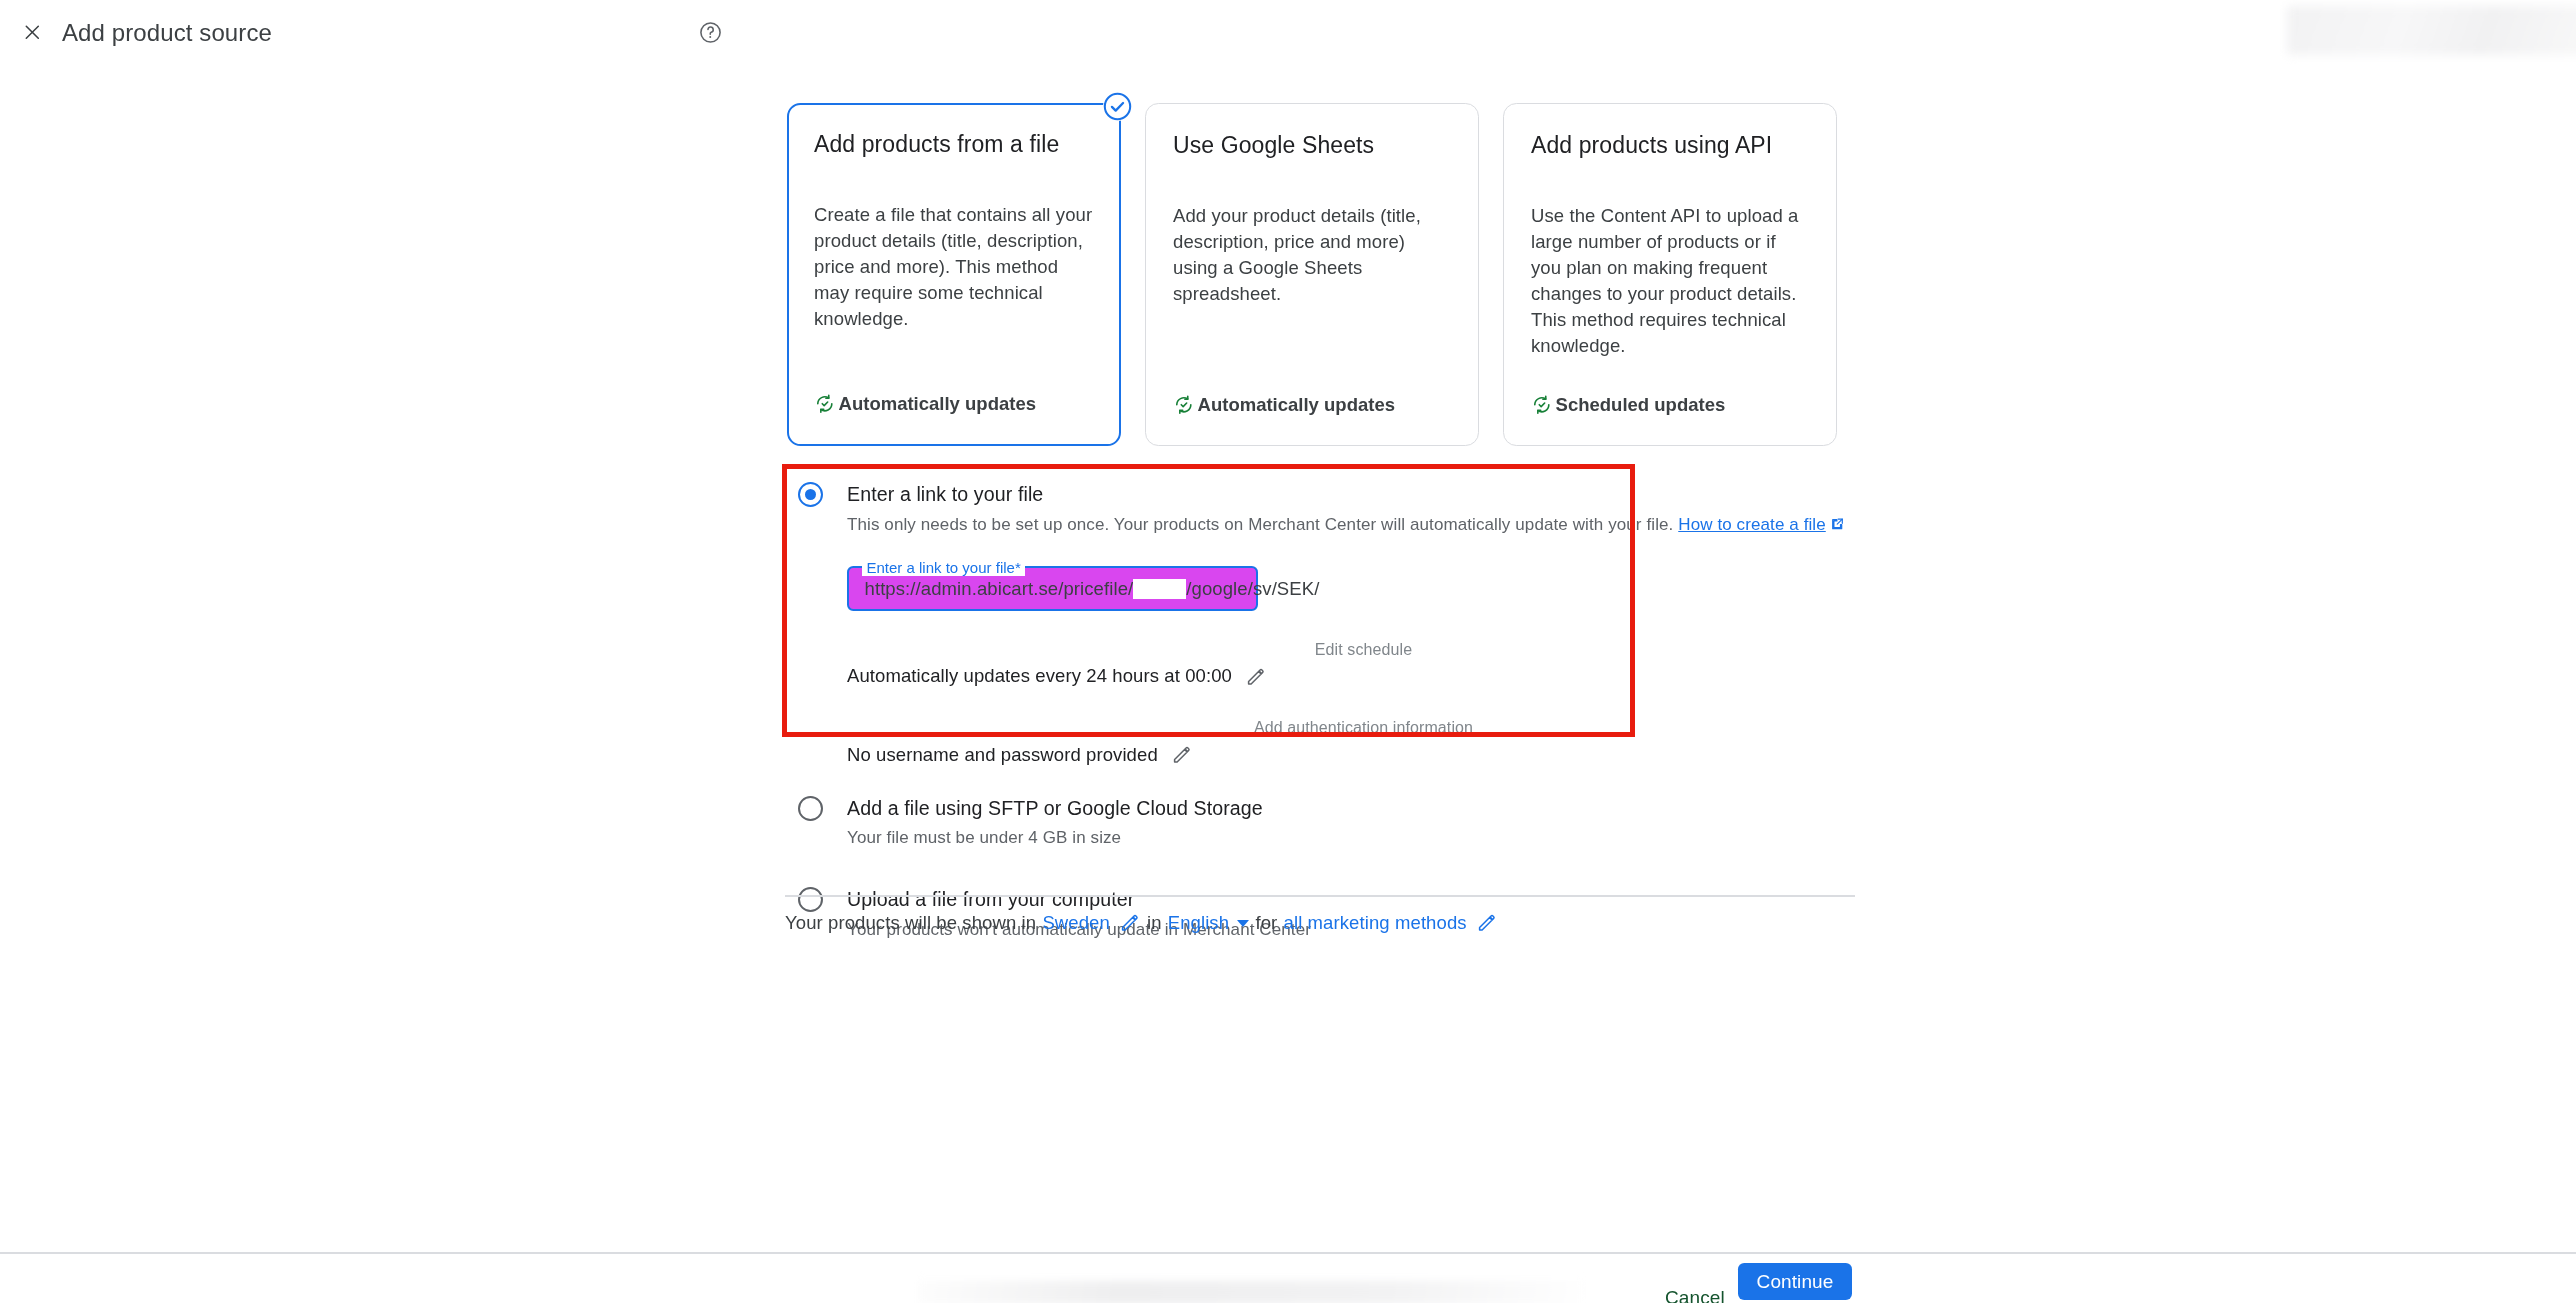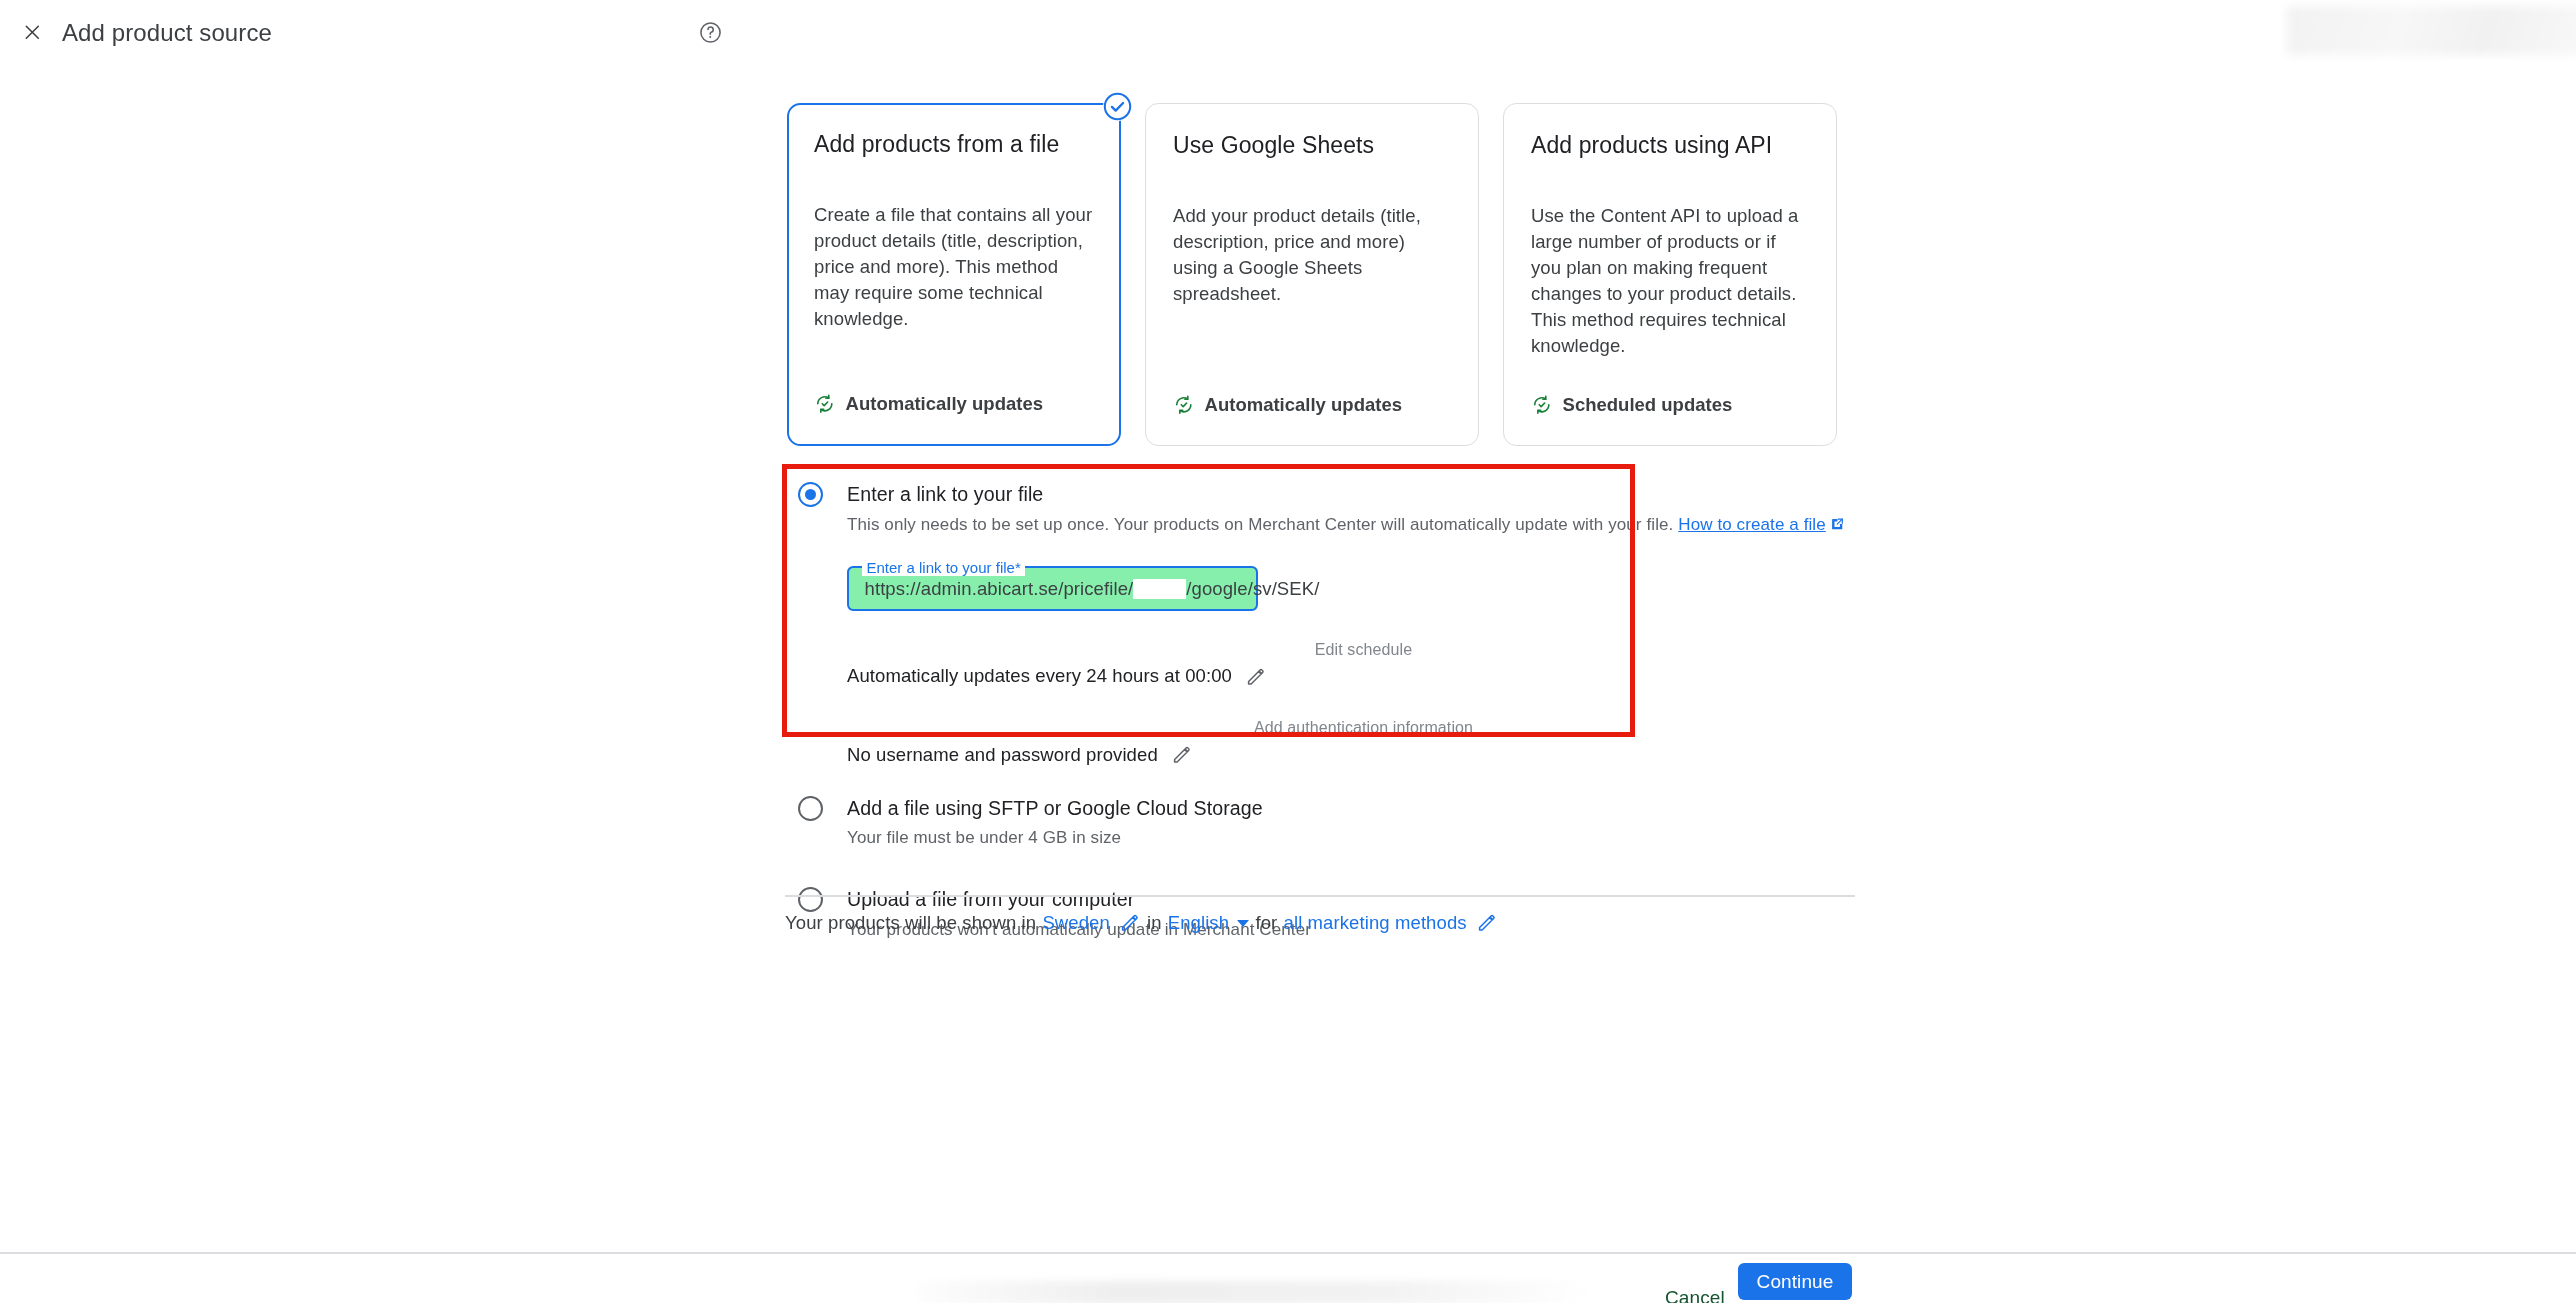--- a/index.html
+++ b/index.html
@@ -58,21 +58,21 @@
   .card-title {
     font-size: 23px; font-weight: 400; color: #202124; line-height: 28px;
     letter-spacing: 0.1px;
   }
   .card-desc {
     margin-top: 44px;
     font-size: 18.5px; line-height: 26px; color: #3c4043; letter-spacing: 0.1px;
   }
   .card-footer {
     position: absolute; left: 27px; bottom: 29px;
-    display: flex; align-items: center; gap: 10px;
+    display: flex; align-items: center; gap: 3px;
   }
   .card.selected .card-footer { left: 25px; }
   .card-footer-label { font-size: 18.5px; font-weight: 700; color: #3c4043; white-space: nowrap; }
   .sync-icon { width: 21.6px; height: 21.6px; display:block; }
   .check-badge {
     position: absolute; top: -13.4px; right: -13.4px;
     width: 29px; height: 29px; border-radius: 50%;
     background: #fff; display: flex; align-items: center; justify-content: center;
   }
   .check-badge svg { width: 29px; height: 29px; }
@@ -109,21 +109,21 @@
   .opt-sub a {
     color: #1a73e8; text-decoration: underline; cursor: pointer;
   }
   .ext-icon { width: 14.4px; height: 14.4px; vertical-align: -1.5px; margin-left: 4.6px; }
 
   
   .field-wrap { position: relative; margin-left: 49px; margin-top: 31px; width: 411px; }
   .field {
     position: relative; width: 411px; height: 45px;
     border: 2.6px solid #1a73e8; border-radius: 6.2px;
-    background: #86efac;
+    background: #d946ef;
     display: flex; align-items: center;
     padding: 0 15.5px;
     cursor: text;
   }
   .field-legend {
     position: absolute; left: 13.4px; top: -9.3px;
     background: #fff; padding: 0 4.1px;
     font-size: 15px; color: #1a73e8; line-height: 17.5px; white-space: nowrap;
   }
   .field-value {

